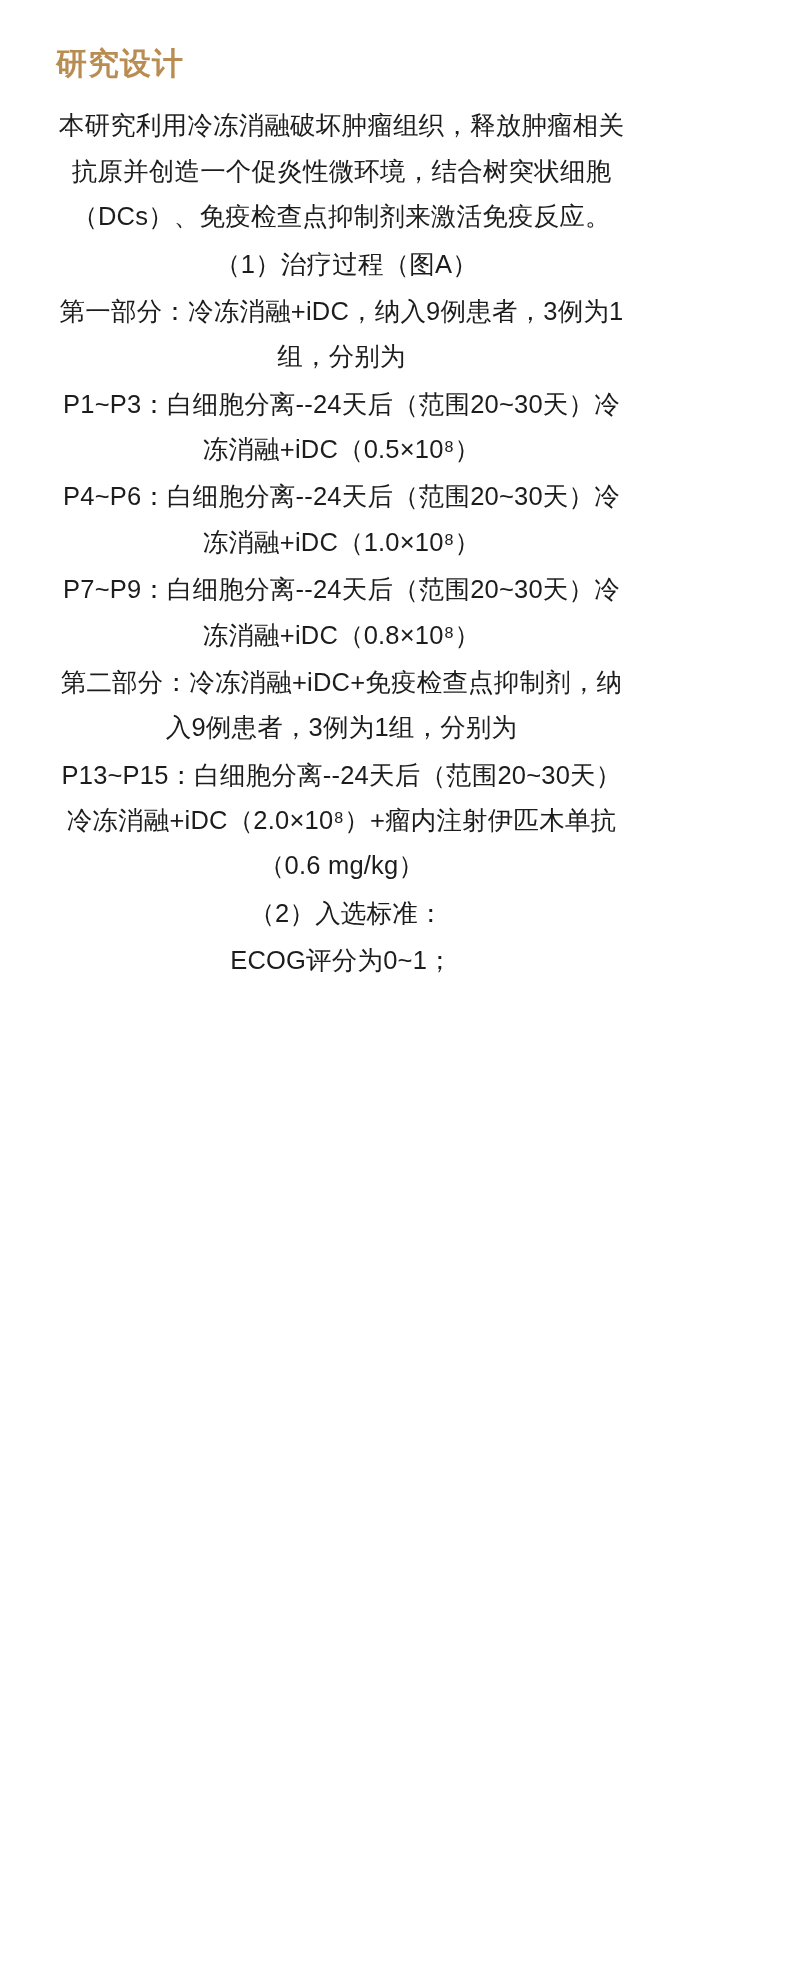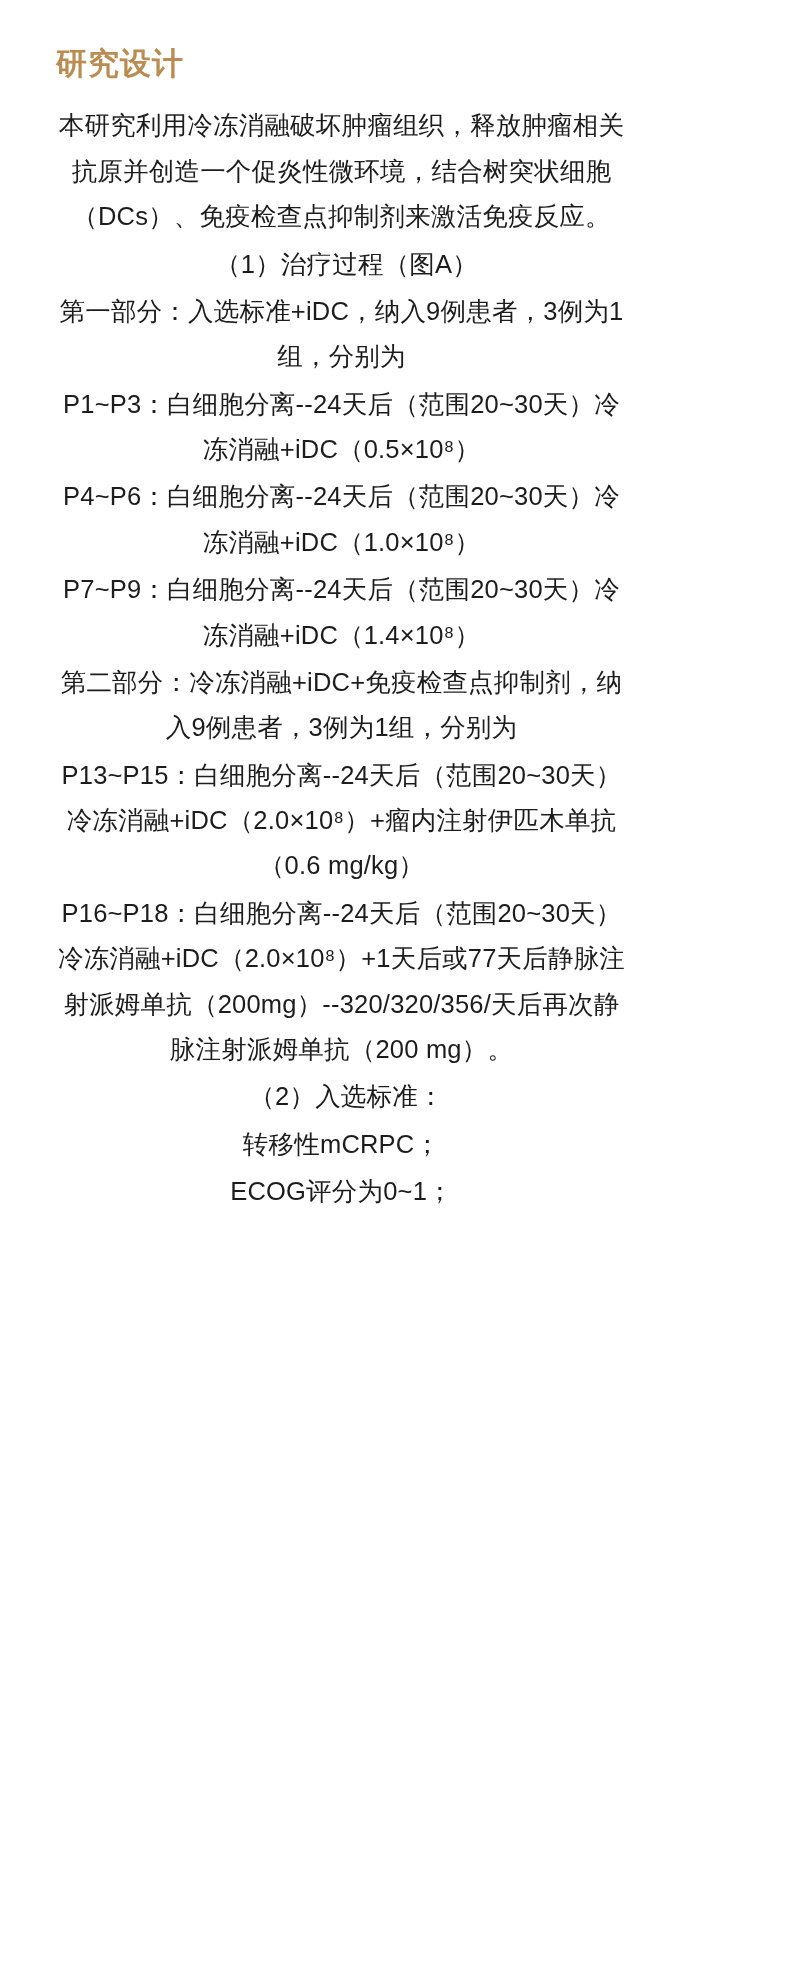--- a/index.html
+++ b/index.html
@@ -50,36 +50,34 @@
 <div class="page">
 
   <h1 class="section-title">研究设计</h1>
 
   <div class="block">
 
     <p class="para">本研究利用冷冻消融破坏肿瘤组织，释放肿瘤相关抗原并创造一个促炎性微环境，结合树突状细胞（DCs）、免疫检查点抑制剂来激活免疫反应。</p>
 
     <p class="para bold">（1）治疗过程（图A）</p>
 
-    <p class="para">第一部分：入选标准+iDC，纳入9例患者，3例为1组，分别为</p>
+    <p class="para">第一部分：冷冻消融+iDC，纳入9例患者，3例为1组，分别为</p>
 
     <p class="para">P1~P3：白细胞分离--24天后（范围20~30天）冷冻消融+iDC（0.5×10⁸）</p>
 
     <p class="para">P4~P6：白细胞分离--24天后（范围20~30天）冷冻消融+iDC（1.0×10⁸）</p>
 
-    <p class="para">P7~P9：白细胞分离--24天后（范围20~30天）冷冻消融+iDC（1.4×10⁸）</p>
+    <p class="para">P7~P9：白细胞分离--24天后（范围20~30天）冷冻消融+iDC（0.8×10⁸）</p>
 
     <p class="para">第二部分：冷冻消融+iDC+免疫检查点抑制剂，纳入9例患者，3例为1组，分别为</p>
 
 
     <p class="para">P13~P15：白细胞分离--24天后（范围20~30天）冷冻消融+iDC（2.0×10⁸）+瘤内注射伊匹木单抗（0.6 mg/kg）</p>
 
-    <p class="para">P16~P18：白细胞分离--24天后（范围20~30天）冷冻消融+iDC（2.0×10⁸）+1天后或77天后静脉注射派姆单抗（200mg）--320/320/356/天后再次静脉注射派姆单抗（200 mg）。</p>
 
     <p class="para bold">（2）入选标准：</p>
 
-    <p class="para">转移性mCRPC；</p>
 
     <p class="para">ECOG评分为0~1；</p>
 
 
   </div>
 </div>
 
 </body></html>

